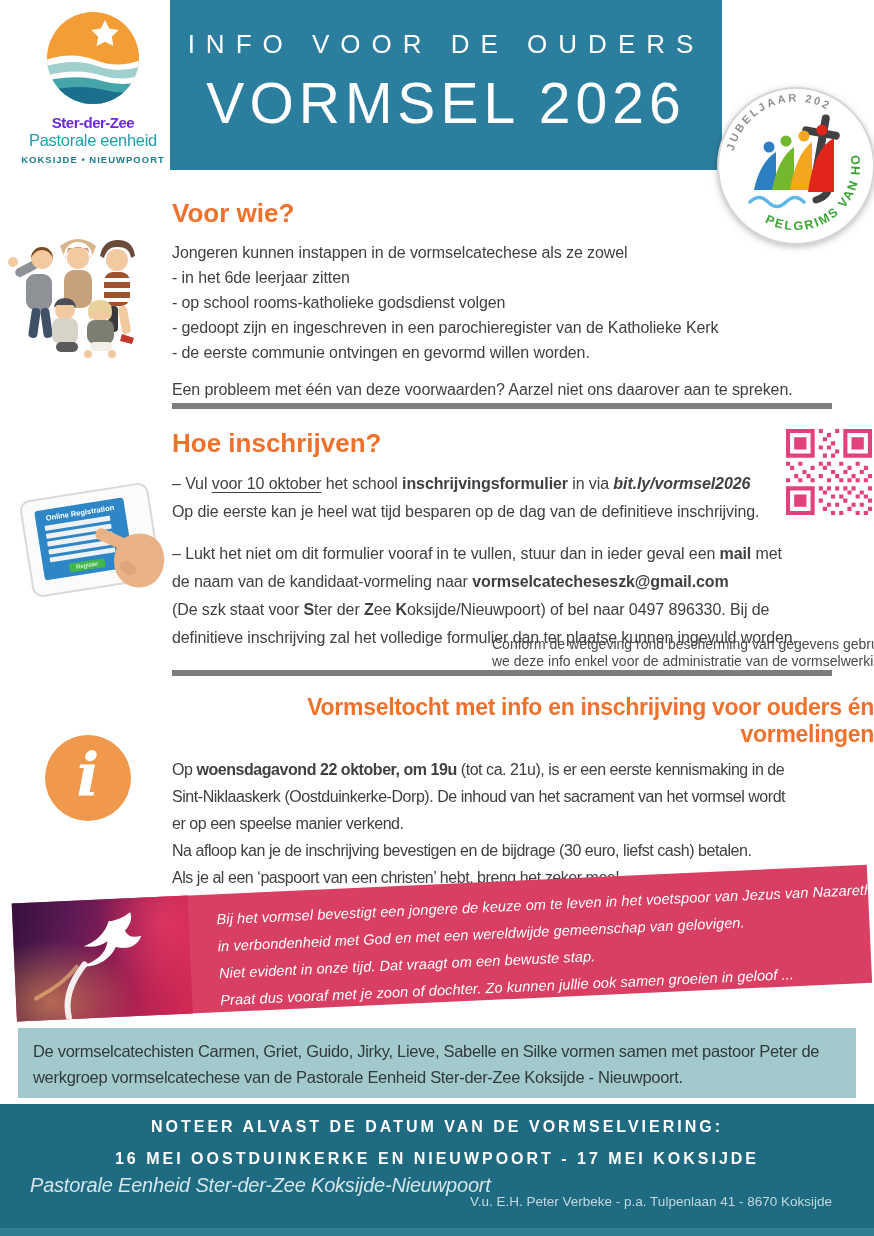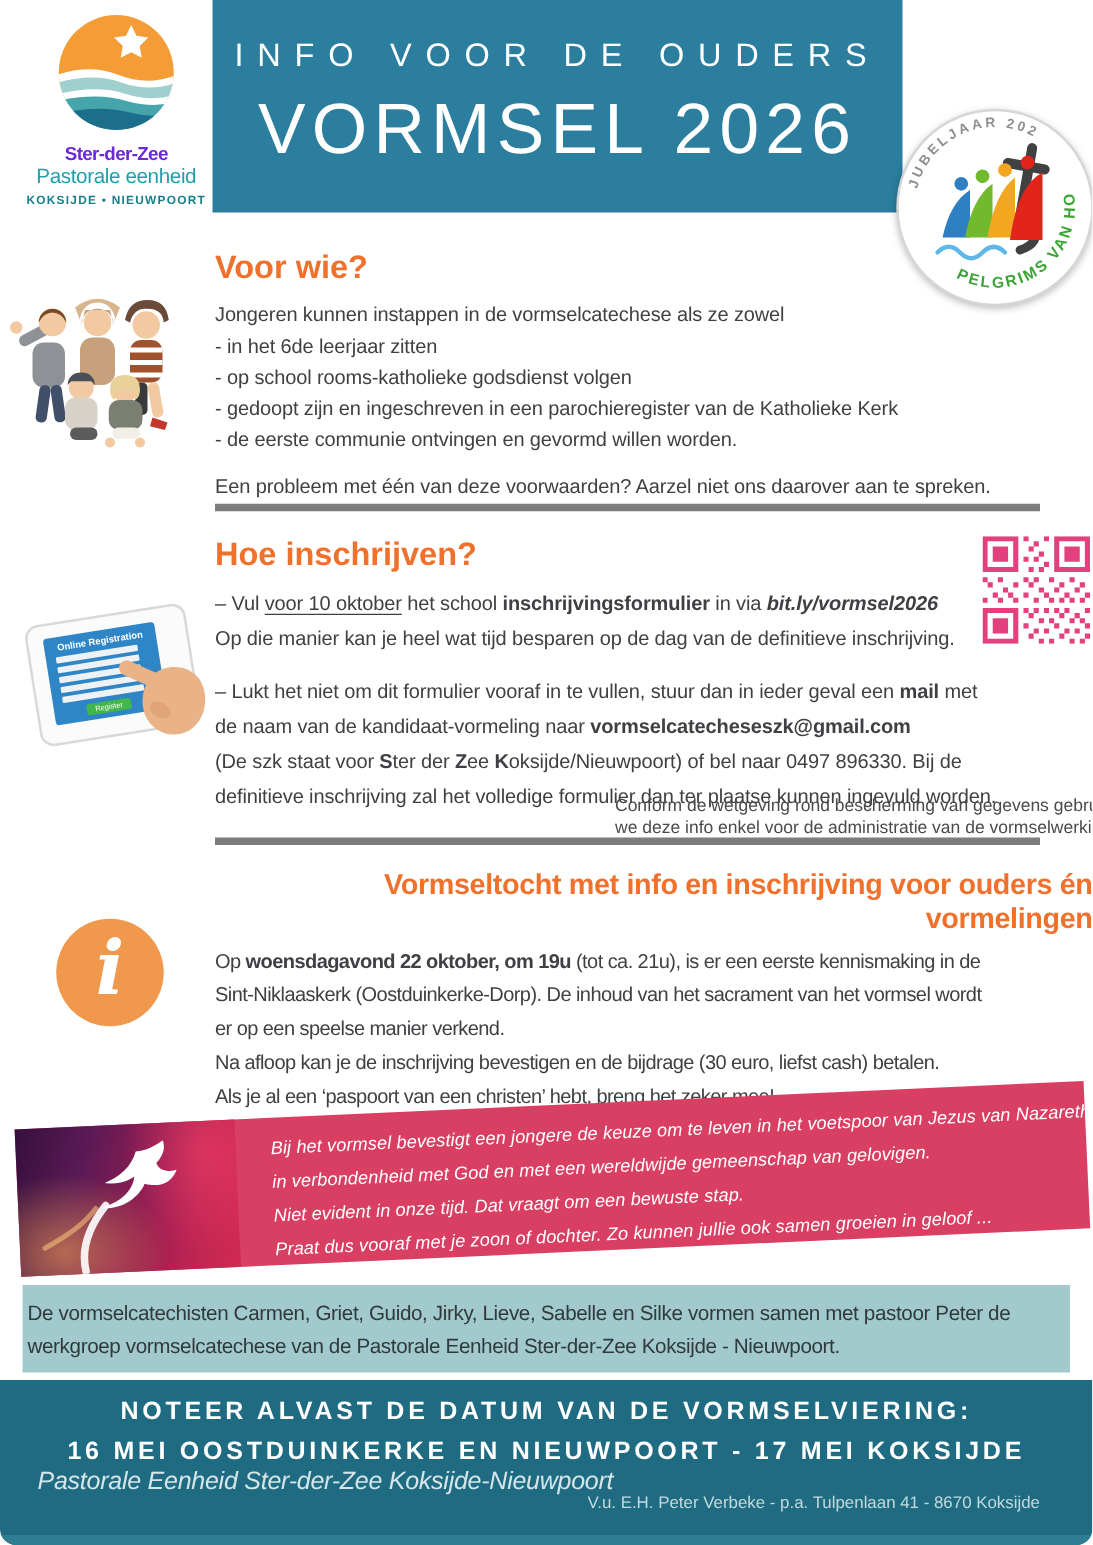--- a/index.html
+++ b/index.html
@@ -1,17 +1,17 @@
 <!DOCTYPE html>
 <html><head>
 <meta charset="utf-8">
 <style>
   * { margin:0; padding:0; box-sizing:border-box; }
   body { background:#ffffff; font-family:"Liberation Sans", sans-serif; }
-  .page { position:relative; width:874px; height:1236px; background:#ffffff; overflow:hidden;border-radius:13px; }
+  .page { position:relative; width:874px; height:1236px; background:#ffffff; overflow:hidden; }
   .abs { position:absolute; }
   .line { white-space:nowrap; }
 
   
   .banner { left:170px; top:0; width:552px; height:170px; background:#2b7e9d;
             display:flex; flex-direction:column; align-items:center; justify-content:center; }
   .kicker { color:#ffffff; font-size:26px; font-weight:400; letter-spacing:11px; margin-top:-6px; }
   .big-title { color:#ffffff; font-size:57px; font-weight:normal; letter-spacing:5px; margin-top:10px; }
   .logo-block { left:18px; top:10px; width:150px; text-align:center; }
   .logo-name { color:#6d28d9; font-weight:bold; font-size:15px; margin-top:4px; letter-spacing:-0.5px; }
@@ -42,28 +42,28 @@
   .quote-img { width:176px; flex:none; position:relative; overflow:hidden;
                background:
                  radial-gradient(120px 90px at 20% 85%, rgba(255,170,80,.55), rgba(255,170,80,0) 70%),
                  radial-gradient(90px 120px at 85% 20%, rgba(255,70,110,.5), rgba(255,70,110,0) 70%),
                  linear-gradient(105deg, #35103d 0%, #5c1a55 30%, #8c1c52 55%, #bb2352 78%, #d22a52 100%); }
   .quote-text { padding:12px 0 0 28px; }
   .quote-text .line { color:#ffffff; font-style:italic; font-size:14.5px; line-height:27px; letter-spacing:0.1px; }
 
   
   .team { left:18px; top:1028px; width:838px; height:70px; background:#a2cacd;
-          padding:10px 4px; }
+          padding:10px 15px; }
   .team p { font-size:16.5px; color:#30393b; line-height:26px; letter-spacing:-0.3px; }
 
   
   .footer { left:0; top:1104px; width:874px; height:132px; background:#1f6b81; }
   .footer-strip { position:absolute; bottom:0; left:0; width:100%; height:8px; background:#2e7d93; }
   .f-line { position:absolute; width:100%; text-align:center; color:#ffffff; font-weight:bold;
-            font-size:20px; letter-spacing:3px; }
+            font-size:16px; letter-spacing:3px; }
   .f-org { position:absolute; left:30px; top:70px; color:#d5e6ea; font-style:italic;
            font-size:20px; letter-spacing:-0.2px; }
   .f-pub { position:absolute; right:42px; top:90px; color:#c2d9de; font-size:13.5px; }
 
   .b { font-weight:bold; }
   .u { text-decoration:underline; text-underline-offset:3px; }
   .bi { font-weight:bold; font-style:italic; }
 </style>
 </head>
 <body>
@@ -174,21 +174,21 @@
       <div class="line">Een probleem met één van deze voorwaarden? Aarzel niet ons daarover aan te spreken.</div>
     </div>
   </div>
 
   <div class="abs divider" style="top:403px;"></div>
 
   <div class="abs" style="left:172px; top:428px;">
     <div class="h-orange">Hoe inschrijven?</div>
     <div class="body-lines hoe-lines">
       <div class="line"><span>– Vul </span><span class="u">voor 10 oktober</span><span> het school </span><span class="b">inschrijvingsformulier</span><span> in via </span><span class="bi">bit.ly/vormsel2026</span></div>
-      <div class="line">Op die manier kan je heel wat tijd besparen op de dag van de definitieve inschrijving.</div>
+      <div class="line">Op die eerste kan je heel wat tijd besparen op de dag van de definitieve inschrijving.</div>
       <div class="gap" style="height:14px"></div>
       <div class="line"><span>– Lukt het niet om dit formulier vooraf in te vullen, stuur dan in ieder geval een </span><span class="b">mail</span><span> met</span></div>
       <div class="line"><span>de naam van de kandidaat-vormeling naar </span><span class="b">vormselcatecheseszk@gmail.com</span></div>
       <div class="line"><span>(De szk staat voor </span><span class="b">S</span><span>ter der </span><span class="b">Z</span><span>ee </span><span class="b">K</span><span>oksijde/Nieuwpoort) of bel naar 0497 896330. Bij de</span></div>
       <div class="line">definitieve inschrijving zal het volledige formulier dan ter plaatse kunnen ingevuld worden.</div>
     </div>
   </div>
 
   <svg class="abs" style="left:786px; top:429px;" width="86" height="86" viewBox="0 0 21 21">
     <path fill="#e2417e" fill-rule="evenodd" d="

